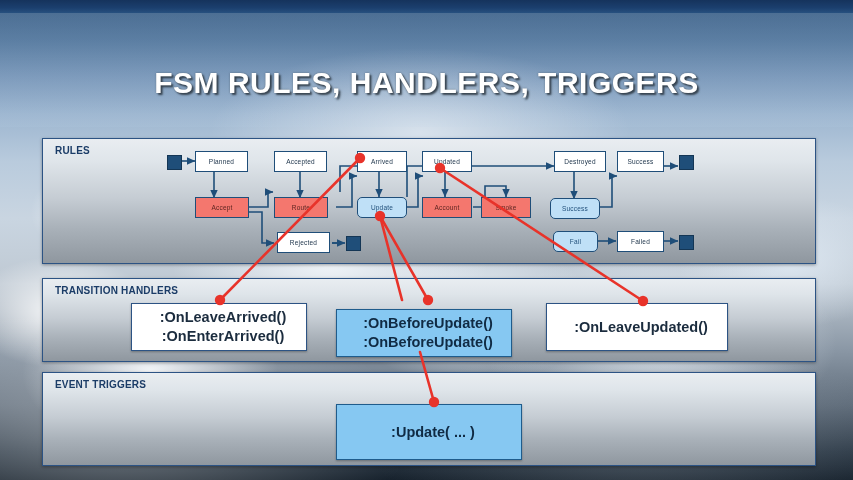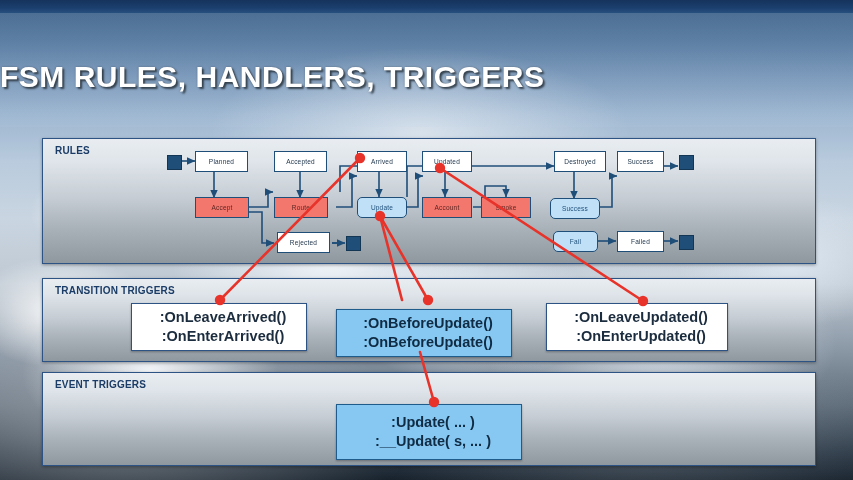--- a/index.html
+++ b/index.html
@@ -34,21 +34,21 @@
       radial-gradient(ellipse 420px 180px at 120px 420px, rgba(255,255,255,.35) 0%, rgba(255,255,255,0) 70%),
       radial-gradient(ellipse 380px 140px at 640px 430px, rgba(200,210,220,.25) 0%, rgba(255,255,255,0) 72%);
   }
 
   
   .topband{position:absolute;left:0;top:0;width:853px;height:13px;
     background:linear-gradient(180deg,#15335c 0%,#1b3f6e 60%,#27507f 100%);}
   .title-zone{position:absolute;left:0;top:13px;width:853px;height:114px;
     background:linear-gradient(180deg,rgba(150,180,210,.18) 0%,rgba(190,210,230,.10) 100%);}
   .slide-title{
-    position:absolute;left:0;top:60px;width:853px;
+    position:absolute;left:0;top:66px;width:853px;text-align:center;
     font-size:30px;font-weight:bold;letter-spacing:.5px;color:#ffffff;
     text-shadow:2px 2px 2px rgba(40,50,60,.85), 0 0 2px rgba(60,70,80,.6);
   }
   .title-underline{position:absolute;left:0;top:125px;width:853px;height:4px;
     background:linear-gradient(180deg,#1d3f6b 0%,#2a5party 0%,#29507e 100%);}
 
   
   .panel{
     position:absolute;border:1px solid #2c5384;
     background:linear-gradient(180deg,#e9edf1 0%,#dfe5ea 18%,#c5ccd3 48%,#a9b1b9 72%,#8f979f 100%);
@@ -180,45 +180,43 @@
   <div class="terminal" style="left:679px;top:155px;width:13px;height:13px;"></div>
   <div class="node action-blue" style="left:553px;top:231px;width:45px;height:21px;">
       <span>Fail</span>
     </div>
   <div class="node state" style="left:617px;top:231px;width:47px;height:21px;">
       <span>Failed</span>
     </div>
   <div class="terminal" style="left:679px;top:235px;width:13px;height:13px;"></div>
 
   <div class="panel" style="left:42px;top:278px;width:772px;height:82px;">
-    <div class="panel-title">TRANSITION TRIGGERS</div>
+    <div class="panel-title">TRANSITION HANDLERS</div>
   </div>
 
   <div class="hbox" style="left:131px;top:303px;width:176px;height:48px;">
     <span class="ln">:OnLeaveArrived()</span>
     <span class="ln">:OnEnterArrived()</span>
   </div>
 
   <div class="hbox blue" style="left:336px;top:303px;width:176px;height:48px;margin-top:6px;">
     <span class="ln">:OnBeforeUpdate()</span>
     <span class="ln">:OnBeforeUpdate()</span>
   </div>
 
   <div class="hbox" style="left:546px;top:303px;width:182px;height:48px;">
     <span class="ln">:OnLeaveUpdated()</span>
-    <span class="ln">:OnEnterUpdated()</span>
   </div>
 
   <div class="panel" style="left:42px;top:372px;width:772px;height:92px;">
     <div class="panel-title">EVENT TRIGGERS</div>
   </div>
 
   <div class="hbox blue" style="left:336px;top:404px;width:186px;height:56px;">
     <span class="ln">:Update( ... )</span>
-    <span class="ln">:__Update( s, ... )</span>
   </div>
 
   <svg class="ov">
     <g stroke="#e8332a" stroke-width="2.6" fill="none" stroke-linecap="round">
 
       <line x1="360" y1="158" x2="220" y2="300"></line>
 
       <line x1="380" y1="216" x2="402" y2="300"></line>
       <line x1="380" y1="216" x2="428" y2="300"></line>
 

